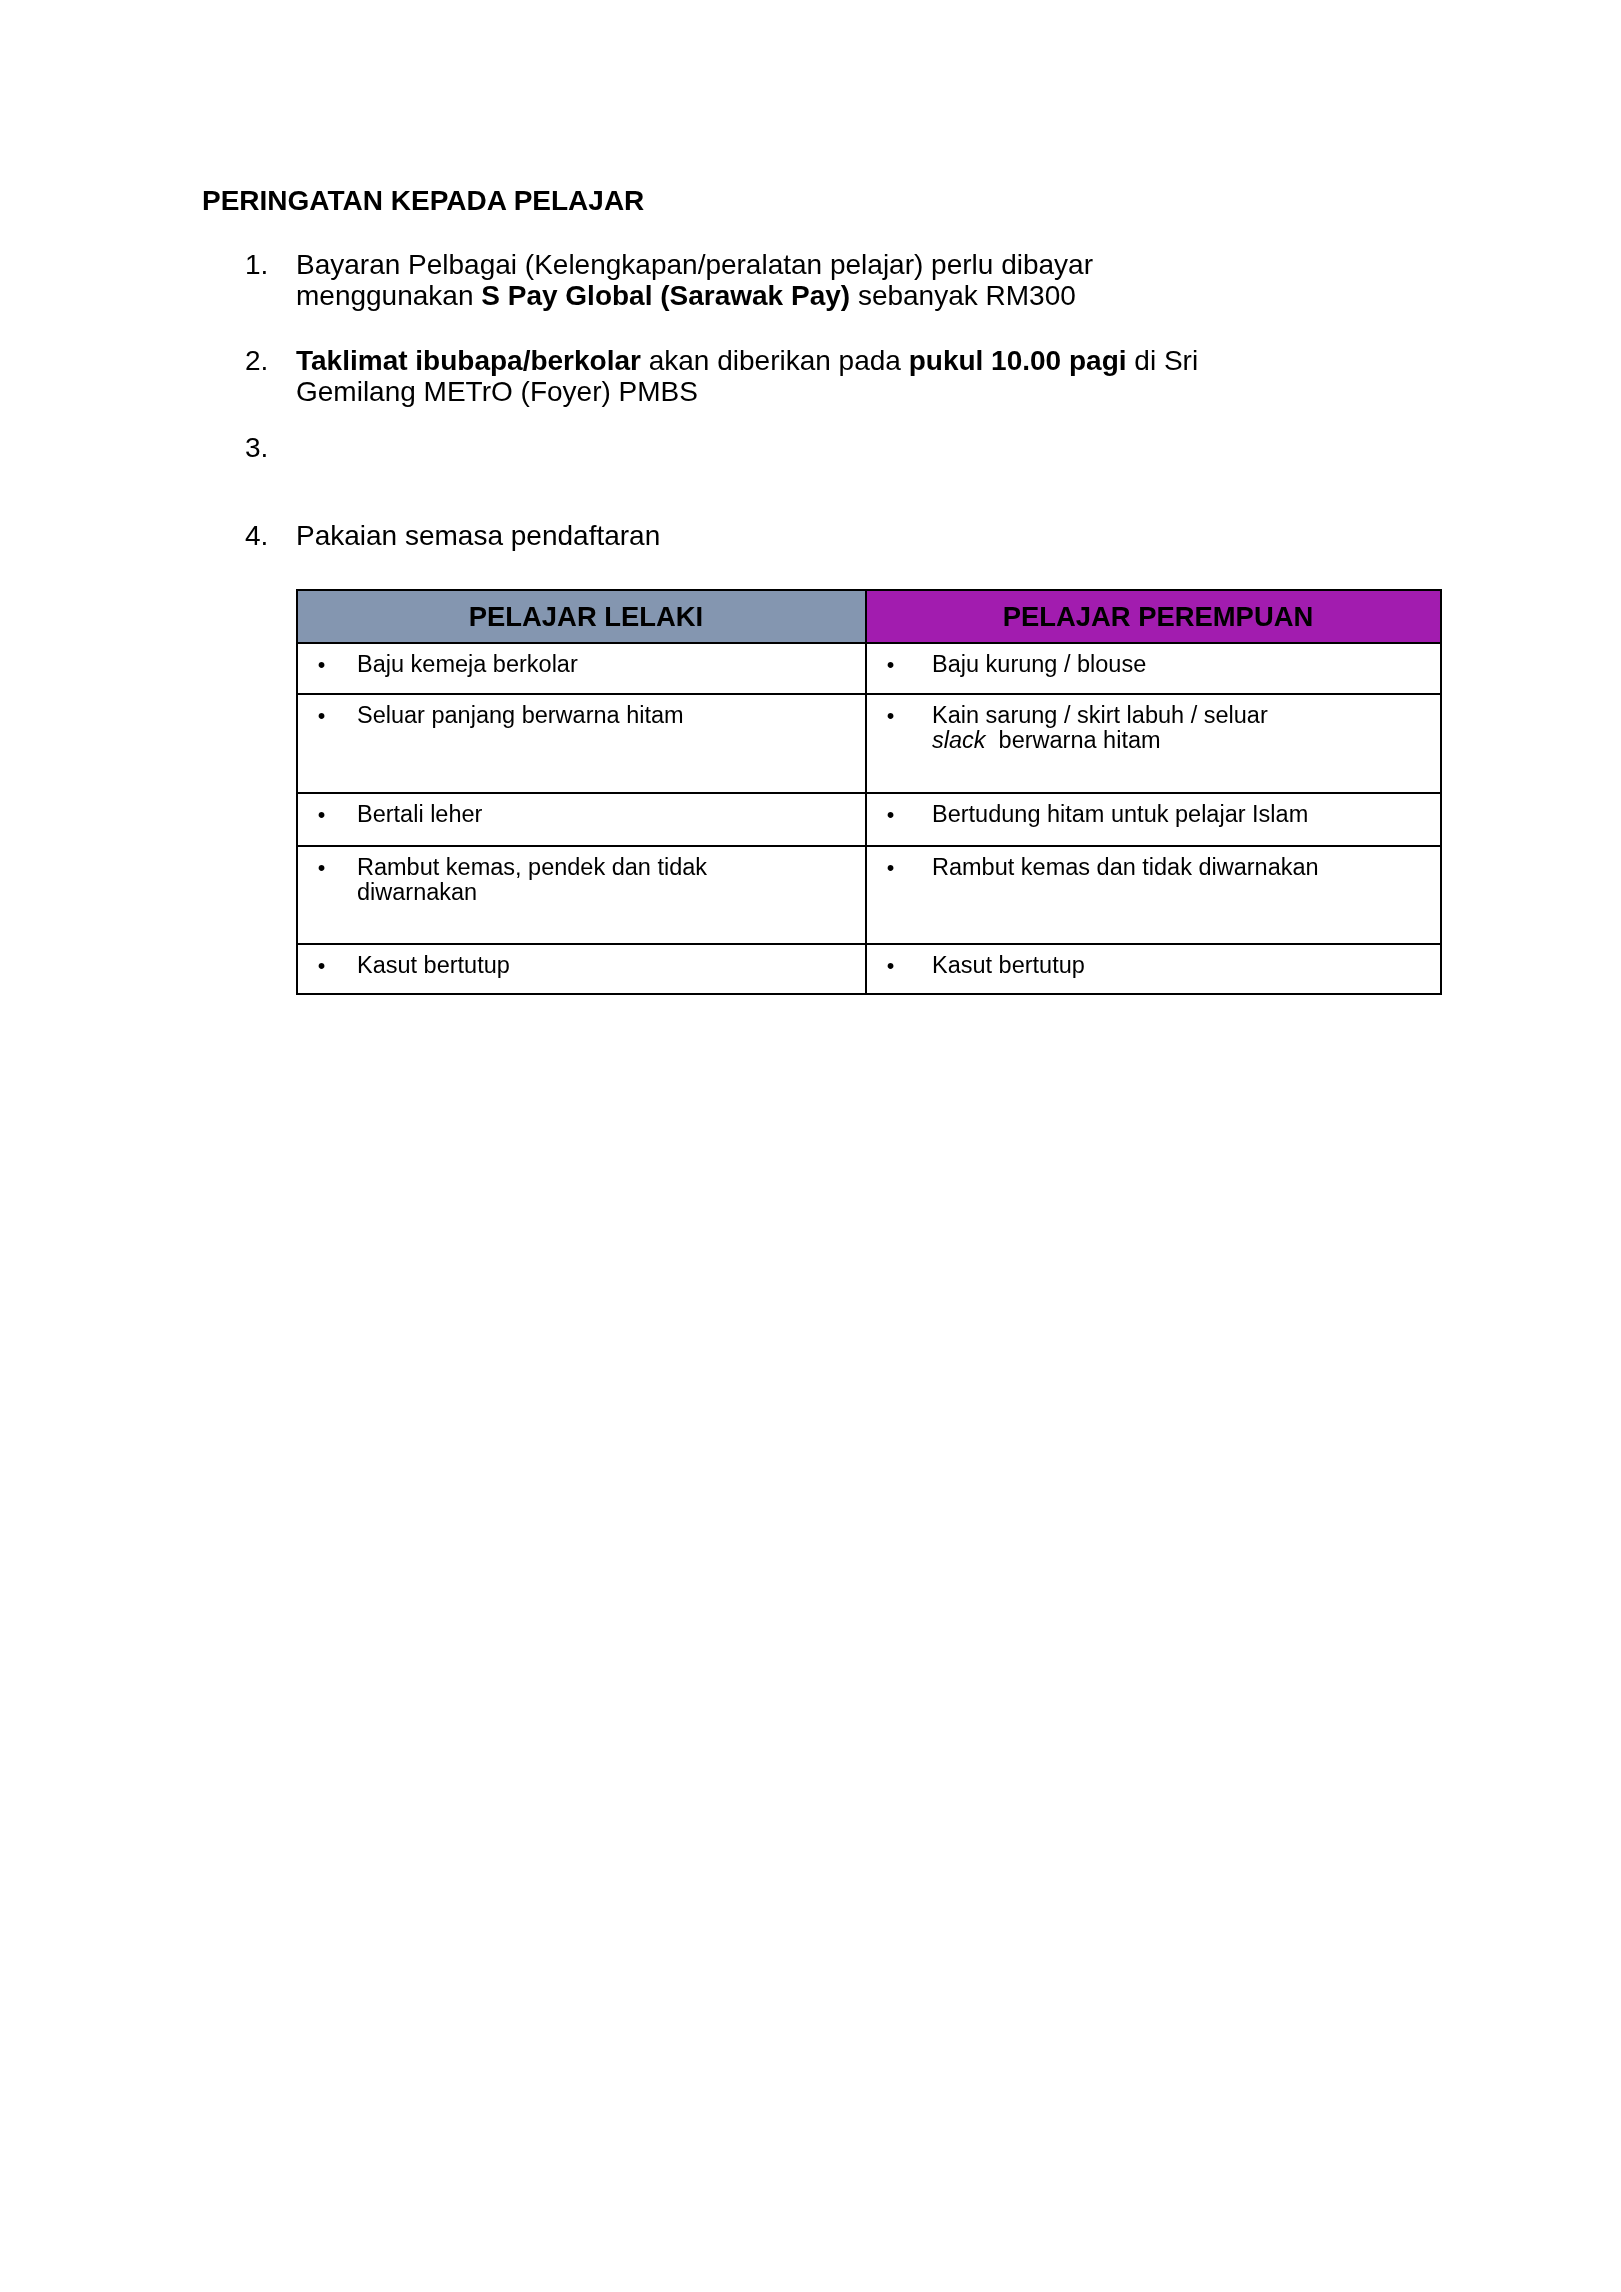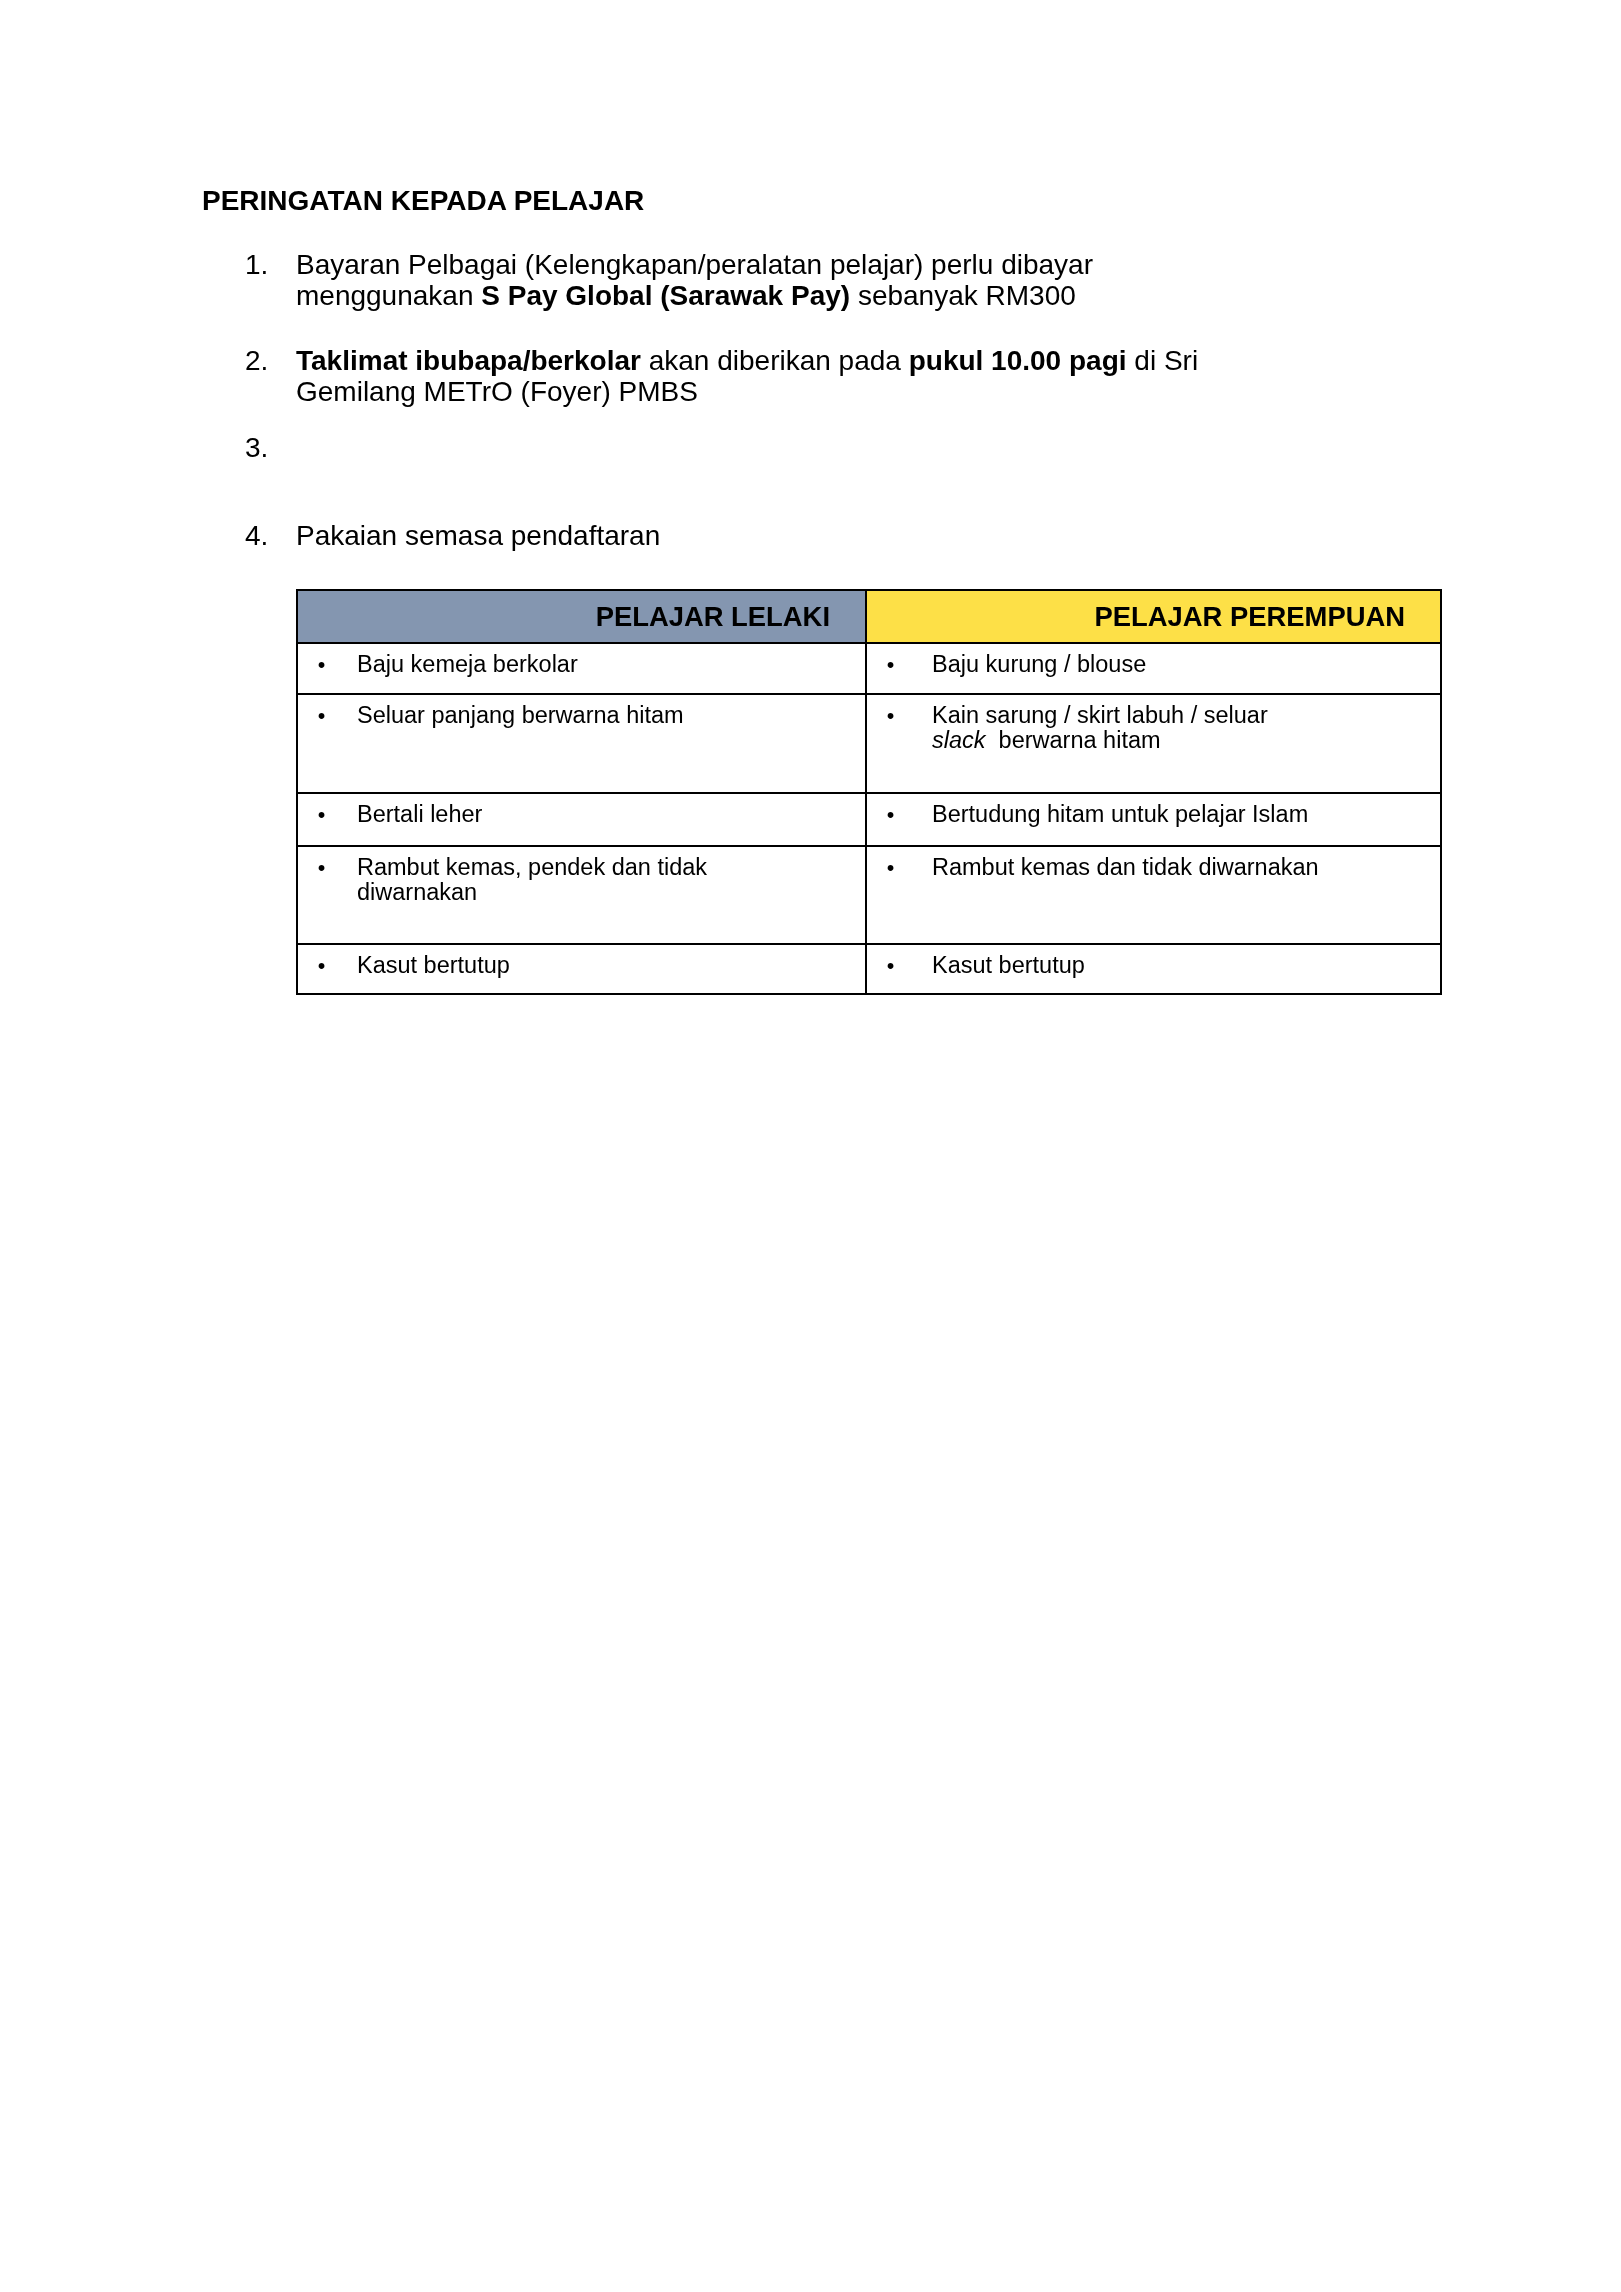--- a/index.html
+++ b/index.html
@@ -72,21 +72,21 @@
     .dress-table th, .dress-table td {
       border: 2.9px solid #000000;
       padding: 0;
       vertical-align: top;
     }
     .dress-table th {
       background: #8496b0;
       height: 51px;
       font-size: 27.4px;
       font-weight: bold;
-      text-align: right;
+      text-align: center;
       vertical-align: middle;
       line-height: 31px;
       padding-left: 44px;
     }
     .dress-table th .hdr {
       display: inline-block;
       padding-right: 35px;
     }
     .cell {
       position: relative;
@@ -152,21 +152,21 @@
   </div>
 
   <table class="dress-table">
     <colgroup>
         <col class="c1">
         <col class="c2">
       </colgroup>
     <thead>
       <tr>
         <th style="background: rgb(132, 150, 176);"><span class="hdr">PELAJAR LELAKI</span></th>
-        <th style="background: #fde047; text-decoration: underline;"><span class="hdr">PELAJAR PEREMPUAN</span></th>
+        <th style="background: #a21caf; text-decoration: underline;"><span class="hdr">PELAJAR PEREMPUAN</span></th>
       </tr>
     </thead>
     <tbody>
       <tr class="r1">
         <td>
           <div class="cell">
             <span class="bullet">•</span>
             <span class="line">Baju kemeja berkolar</span>
           </div>
         </td>

